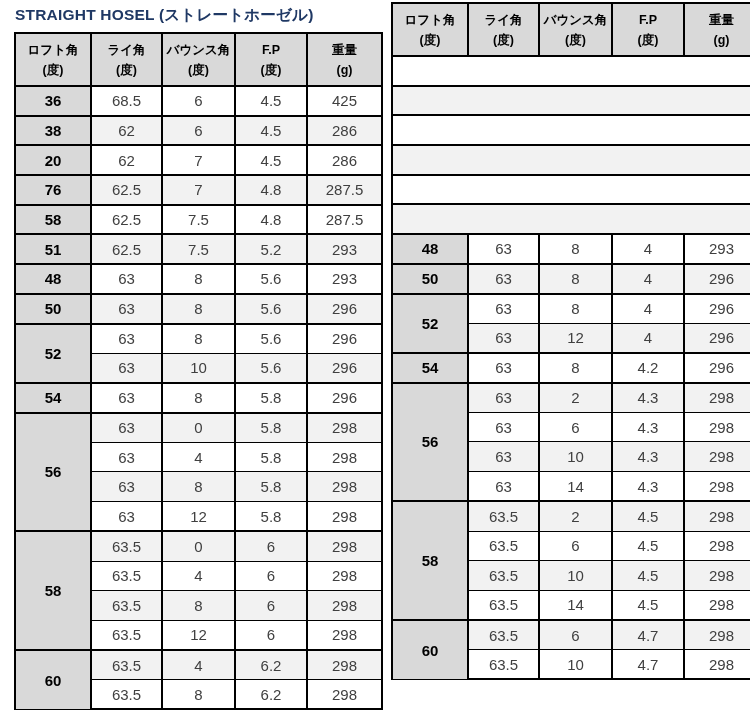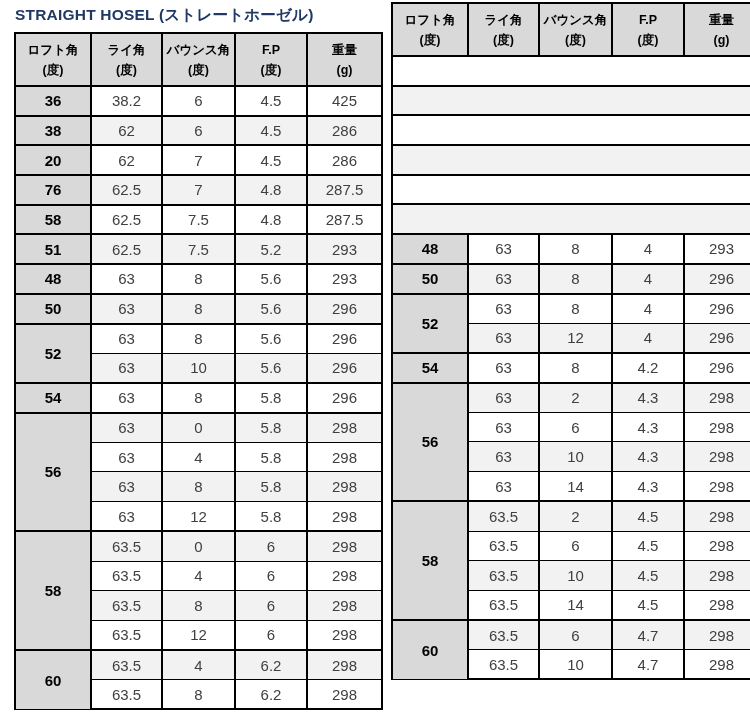--- a/index.html
+++ b/index.html
@@ -70,21 +70,21 @@
             </th>
             <th>
               <div>重量</div>
               <div>(g)</div>
             </th>
           </tr>
         </thead>
         <tbody>
           <tr class="">
             <td class="loft" rowspan="1">36</td>
-            <td>38.2</td>
+            <td>68.5</td>
             <td>6</td>
             <td>4.5</td>
             <td>425</td>
           </tr>
           <tr class="alt">
             <td class="loft" rowspan="1">38</td>
             <td>62</td>
             <td>6</td>
             <td>4.5</td>
             <td>286</td>

